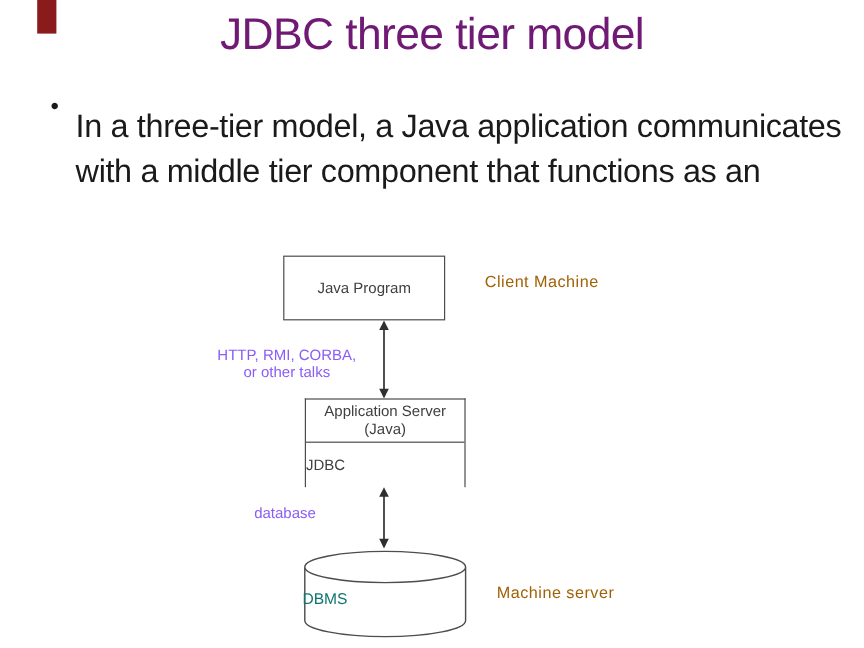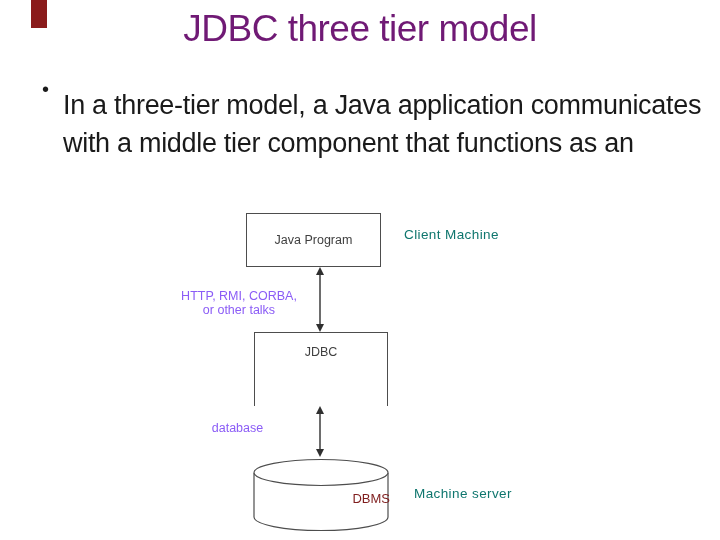--- a/index.html
+++ b/index.html
@@ -41,24 +41,24 @@
   .diagram{position:absolute;inset:0;}
   .dbox{
     position:absolute;
     border:1px solid #4d4d4d;
     background:#ffffff;
     color:#3f3f3f;
     font-size:12.5px;
     display:flex;align-items:center;justify-content:center;
     text-align:center;
   }
-  .java-program-box{left:246px;top:213px;width:133px;height:52px;align-items:center;}
+  .java-program-box{left:236px;top:213px;width:133px;height:52px;align-items:center;}
 
   .side-label{
-    position:absolute;color:#0f766e;font-size:13.5px;
+    position:absolute;color:#a16207;font-size:13.5px;
     letter-spacing:0.4px;white-space:nowrap;
   }
   .client-machine-label{left:404px;top:227px;}
   .database-server-label{left:414px;top:486px;}
 
   .free-label{
     position:absolute;color:#8b5cf6;font-size:12.5px;line-height:14px;
     text-align:center;
   }
   .protocol-top-label{left:170px;top:289px;width:138px;}
@@ -67,31 +67,31 @@
   .app-server-box{
     position:absolute;left:254px;top:332px;width:132px;height:73px;
     border:1px solid #4d4d4d;border-bottom:none;background:#ffffff;
   }
   .app-server-top{
     height:35px;border-bottom:1px solid #4d4d4d;
     display:flex;flex-direction:column;align-items:center;justify-content:center;
     color:#3f3f3f;font-size:12.5px;line-height:14.5px;text-align:center;
   }
   .app-server-bottom{
-    height:37px;display:flex;align-items:center;justify-content:center;
+    height:37px;display:flex;align-items:center;
     color:#3f3f3f;font-size:12.5px;
   }
 
   .arrow-svg{position:absolute;}
   .arrow-1{left:310px;top:266px;}
   .arrow-2{left:310px;top:405px;}
   .cylinder-svg{position:absolute;left:252px;top:456px;}
   .dbms-label{
     position:absolute;left:252px;top:491px;width:138px;
-    text-align:right;color:#7f1d1d;font-size:13px;
+    text-align:left;color:#0f766e;font-size:13px;
   }
 </style>
 </head>
 <body>
 
 <div class="slide">
 
   <div class="accent-bar"></div>
 
   <div class="slide-title">JDBC three tier model</div>
@@ -117,20 +117,24 @@
       <polygon points="10,1 6,9 14,9" fill="#2f2f2f"></polygon>
       <polygon points="10,66 6,58 14,58" fill="#2f2f2f"></polygon>
     </svg>
 
     <div class="free-label protocol-top-label">
       <div>HTTP, RMI, CORBA,</div>
       <div>or other talks</div>
     </div>
 
     <div class="app-server-box">
+      <div class="app-server-top">
+        <div>Application Server</div>
+        <div>(Java)</div>
+      </div>
       <div class="app-server-bottom">
         <span>JDBC</span>
       </div>
     </div>
 
     <div class="free-label protocol-bottom-label">
       <div>database</div>
     </div>
 
     <svg class="arrow-svg arrow-2" width="20" height="53" viewBox="0 0 20 53">

